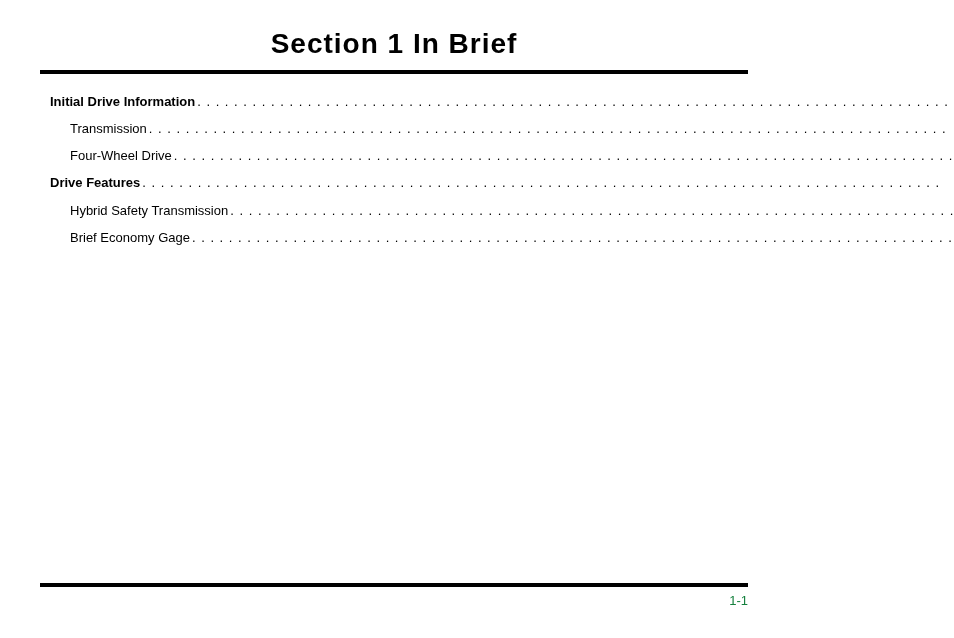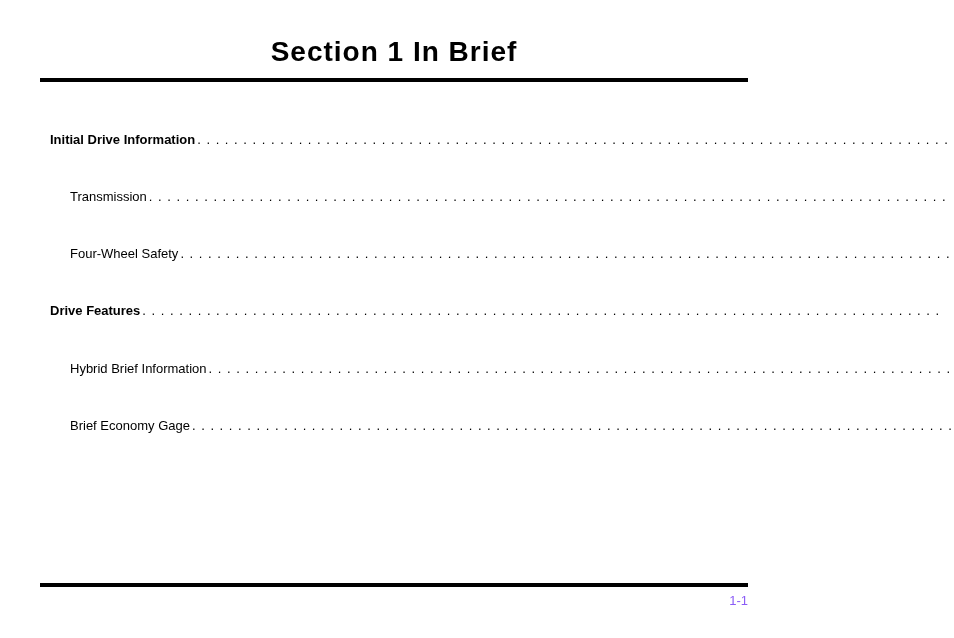--- a/index.html
+++ b/index.html
@@ -17,21 +17,21 @@
       color: #000000;
       position: relative;
       overflow: hidden;
     }
 
     .page-container {
       width: 788px;
       height: 638px;
       background: #ffffff;
       position: relative;
-      padding: 8px 40px;
+      padding: 0 40px;
     }
 
     
     .title-area {
       text-align: center;
       padding-top: 28px;
       padding-bottom: 10px;
     }
 
     .page-title {
@@ -71,21 +71,20 @@
       font-weight: bold;
     }
 
     .toc-entry.indented {
       padding-left: 20px;
     }
 
     .toc-label {
       white-space: nowrap;
       flex-shrink: 0;
-      margin-top: 30px;
     }
 
     .toc-dots {
       flex: 1;
       border-bottom: 1px dotted transparent;
       margin: 0 2px 3px 2px;
       overflow: hidden;
       white-space: nowrap;
       color: #000;
       font-size: 13px;
@@ -107,21 +106,21 @@
     .bottom-rule {
       width: 100%;
       height: 4px;
       background: #000000;
       margin-bottom: 6px;
     }
 
     .page-number {
       text-align: right;
       font-size: 13px;
-      color: #8b5cf6;
+      color: #15803d;
     }
   </style>
 </head>
 <body>
 
 <div class="page-container">
 
   <div class="title-area">
     <span class="page-title">Section 1    In Brief</span>
   </div>
@@ -133,29 +132,29 @@
     <div class="toc-column" id="left-col">
         <div class="toc-entry bold-entry">
           <span class="toc-label">Initial Drive Information</span>
           <span class="toc-dots"></span>
         </div>
         <div class="toc-entry indented">
           <span class="toc-label">Transmission</span>
           <span class="toc-dots"></span>
         </div>
         <div class="toc-entry indented">
-          <span class="toc-label">Four-Wheel Safety</span>
+          <span class="toc-label">Four-Wheel Drive</span>
           <span class="toc-dots"></span>
         </div>
         <div class="toc-entry bold-entry">
           <span class="toc-label">Drive Features</span>
           <span class="toc-dots"></span>
         </div>
         <div class="toc-entry indented">
-          <span class="toc-label">Hybrid Brief Information</span>
+          <span class="toc-label">Hybrid Safety Transmission</span>
           <span class="toc-dots"></span>
         </div>
         <div class="toc-entry indented">
           <span class="toc-label">Brief Economy Gage</span>
           <span class="toc-dots"></span>
         </div>
       </div>
 
   </div>
 

